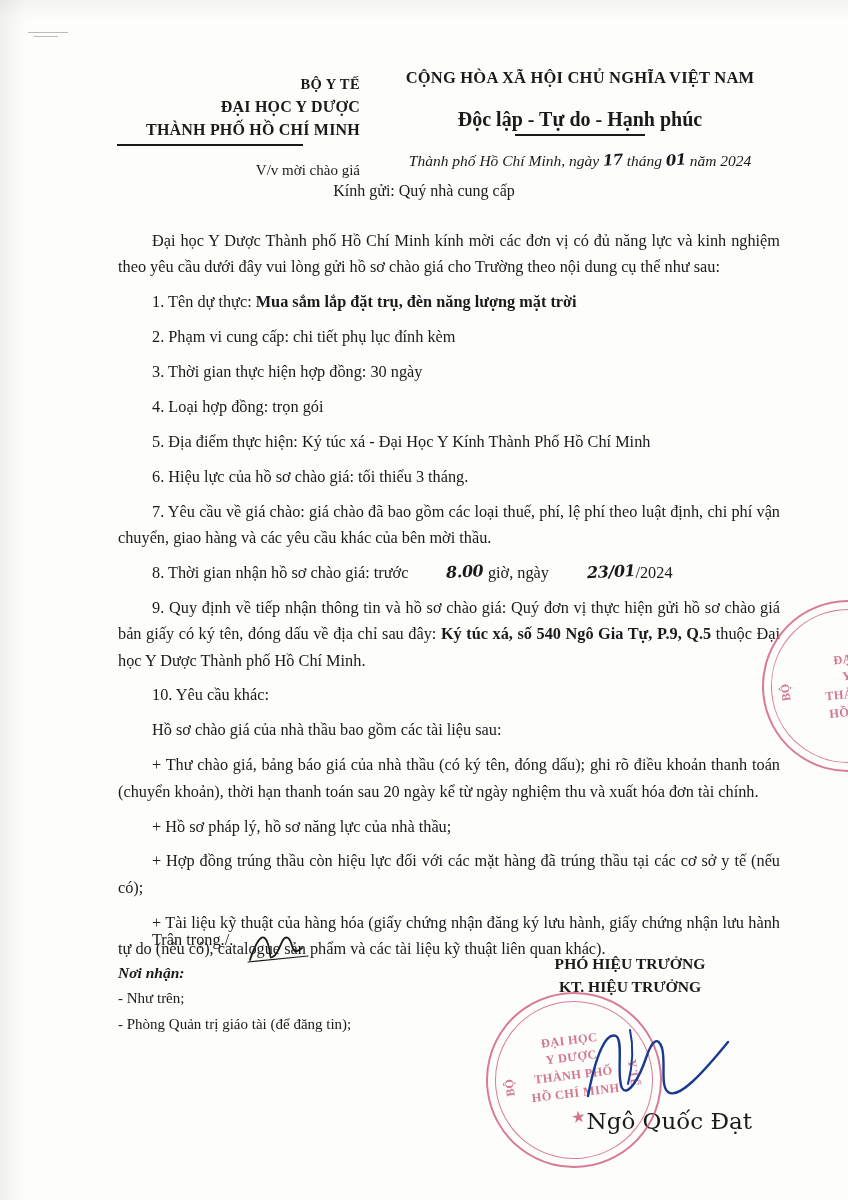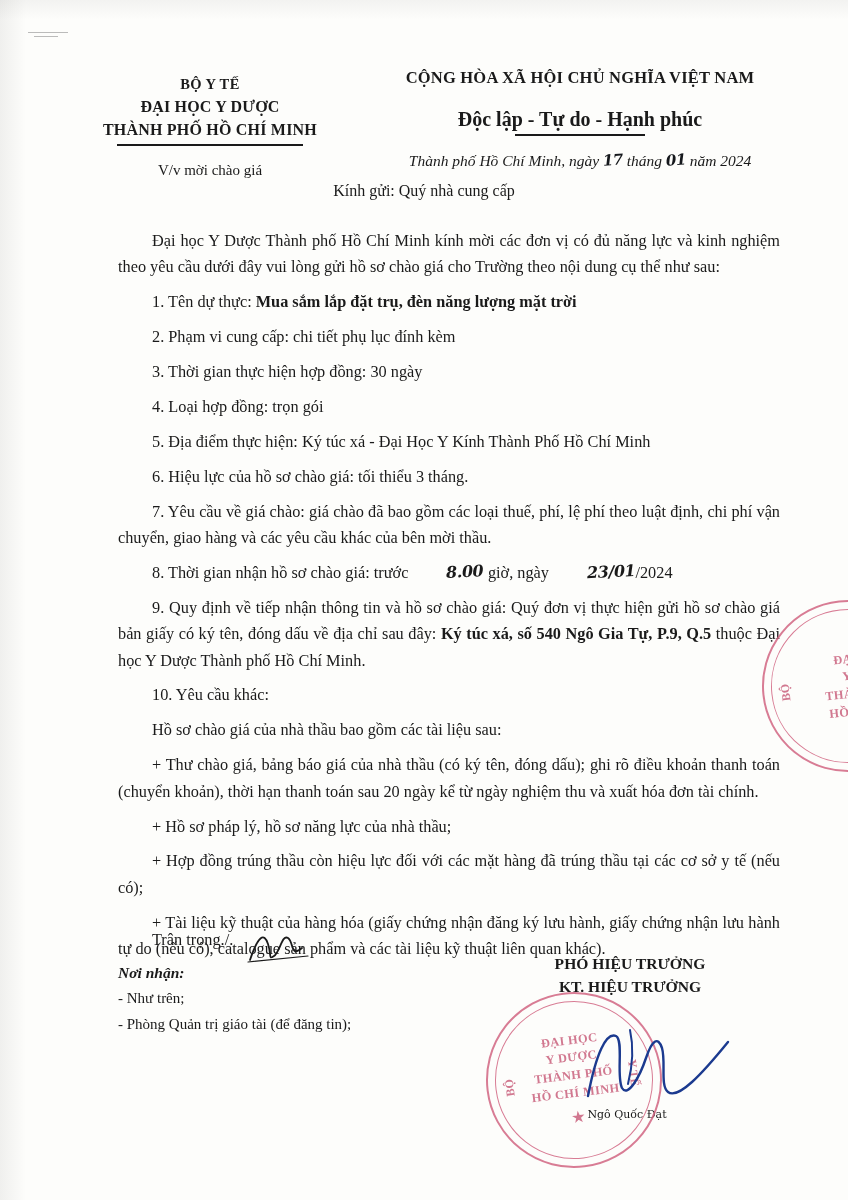--- a/index.html
+++ b/index.html
@@ -50,21 +50,21 @@
 
   
   .header {
     position: absolute;
     left: 60px; right: 48px; top: 68px;
     display: flex;
     justify-content: flex-start;
   }
   .hdr-left {
     width: 300px;
-    text-align: center;
+    text-align: right;
     padding-top: 6px;
   }
   .hdr-right {
     flex: 1;
     text-align: center;
   }
   .ministry {
     font-size: 14.5px;
     font-weight: bold;
     letter-spacing: .4px;
@@ -180,22 +180,22 @@
     text-align: center;
     font-size: 15.6px;
     font-weight: bold;
     line-height: 1.5;
   }
   .signer {
     position: absolute;
     right: 96px;
     top: 1108px;
     width: 250px;
-    text-align: center;
-    font-size: 11px;
+    text-align: right;
+    font-size: 23px;
     font-family: "DejaVu Serif", serif;
   }
 
   
   .stamp {
     position: absolute;
     border: 2.2px solid #d0607e;
     border-radius: 50%;
     color: #c85c79;
     opacity: .82;

